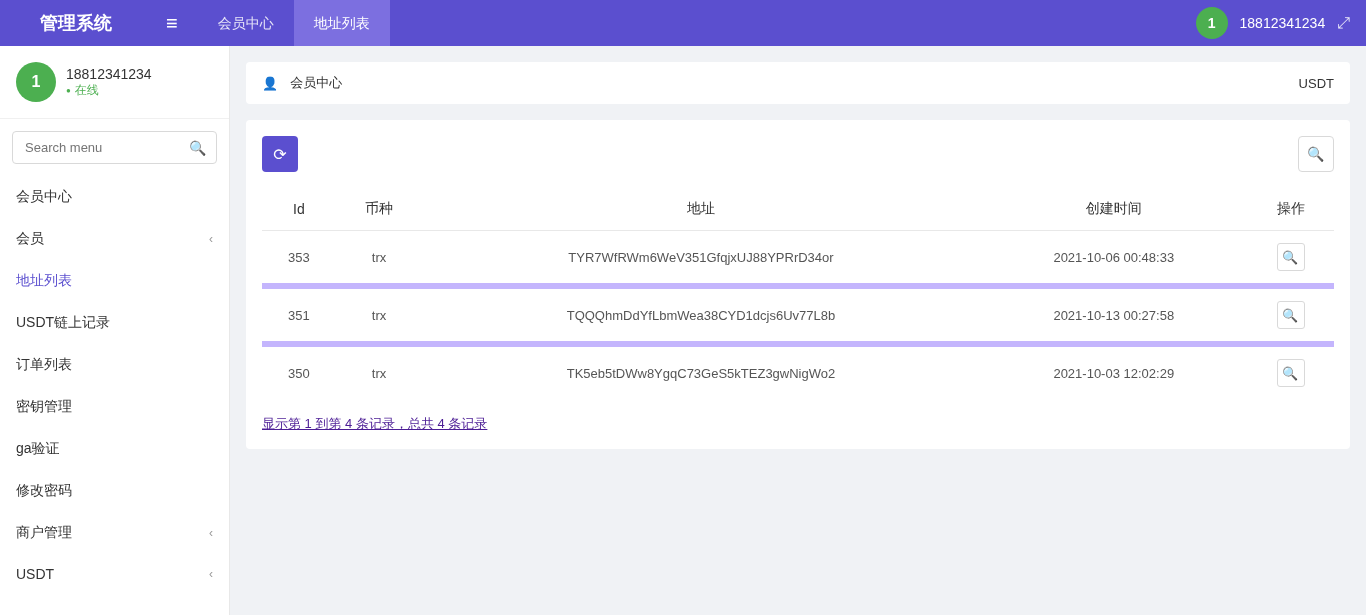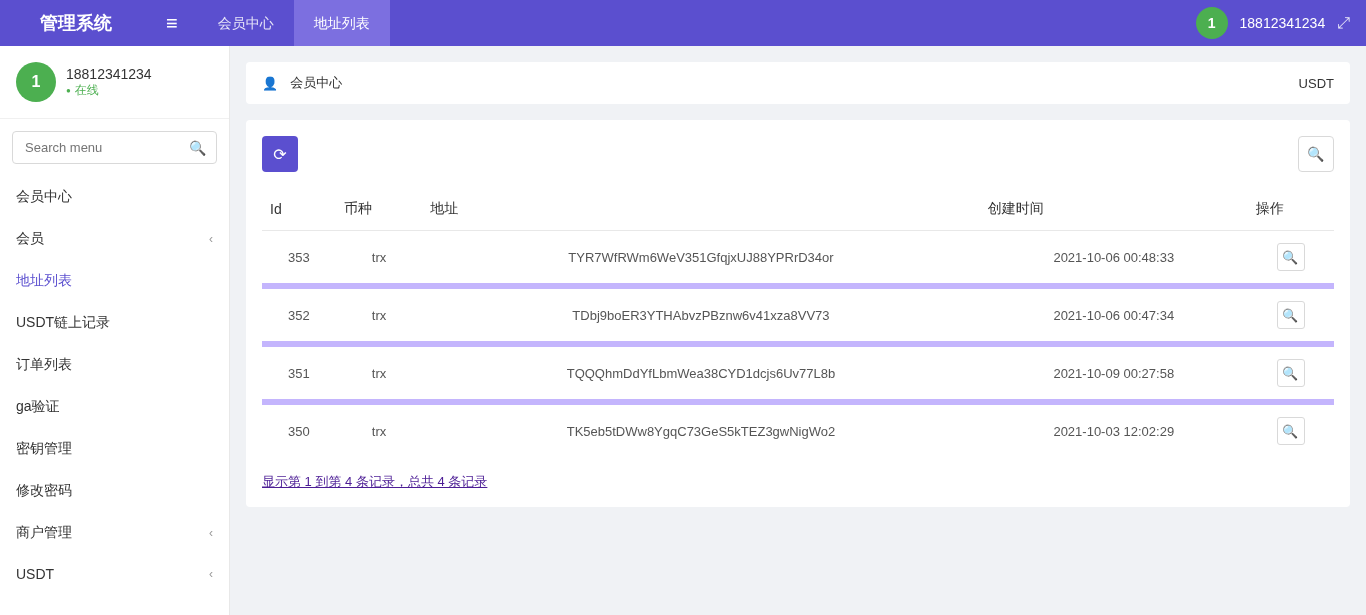--- a/index.html
+++ b/index.html
@@ -228,21 +228,21 @@
 
     table {
       width: 100%;
       border-collapse: collapse;
     }
     thead tr {
       border-bottom: 1px solid #e8e8e8;
     }
     th {
       padding: 12px 8px;
-      text-align: left;
+      text-align: center;
       font-size: 14px;
       color: #333;
       font-weight: 500;
       background: #fff;
     }
     td {
       padding: 12px 8px;
       text-align: center;
       font-size: 13px;
       color: #555;
@@ -315,24 +315,24 @@
       <div class="menu-item active">
         <span>地址列表</span>
       </div>
       <div class="menu-item">
         <span>USDT链上记录</span>
       </div>
       <div class="menu-item">
         <span>订单列表</span>
       </div>
       <div class="menu-item">
+        <span>密钥管理</span>
+      </div>
+      <div class="menu-item">
         <span>ga验证</span>
-      </div>
-      <div class="menu-item">
-        <span>密钥管理</span>
       </div>
       <div class="menu-item">
         <span>修改密码</span>
       </div>
       <div class="menu-item">
         <span>商户管理</span>
         <span class="arrow">‹</span>
       </div>
       <div class="menu-item">
         <span>USDT</span>
@@ -370,33 +370,24 @@
         <tr>
       <td>353</td>
       <td>trx</td>
       <td>TYR7WfRWm6WeV351GfqjxUJ88YPRrD34or</td>
       <td>2021-10-06 00:48:33</td>
       <td>
         <button class="action-search-btn">🔍</button>
       </td>
     </tr>
             <tr>
-      <td>352</td>
-      <td>trx</td>
-      <td>TDbj9boER3YTHAbvzPBznw6v41xza8VV73</td>
-      <td>2021-10-06 00:47:34</td>
-      <td>
-        <button class="action-search-btn">🔍</button>
-      </td>
-    </tr>
-            <tr>
       <td>351</td>
       <td>trx</td>
       <td>TQQQhmDdYfLbmWea38CYD1dcjs6Uv77L8b</td>
-      <td>2021-10-09 00:27:58</td>
+      <td>2021-10-13 00:27:58</td>
       <td>
         <button class="action-search-btn">🔍</button>
       </td>
     </tr>
             <tr>
       <td>350</td>
       <td>trx</td>
       <td>TK5eb5tDWw8YgqC73GeS5kTEZ3gwNigWo2</td>
       <td>2021-10-03 12:02:29</td>
       <td>

